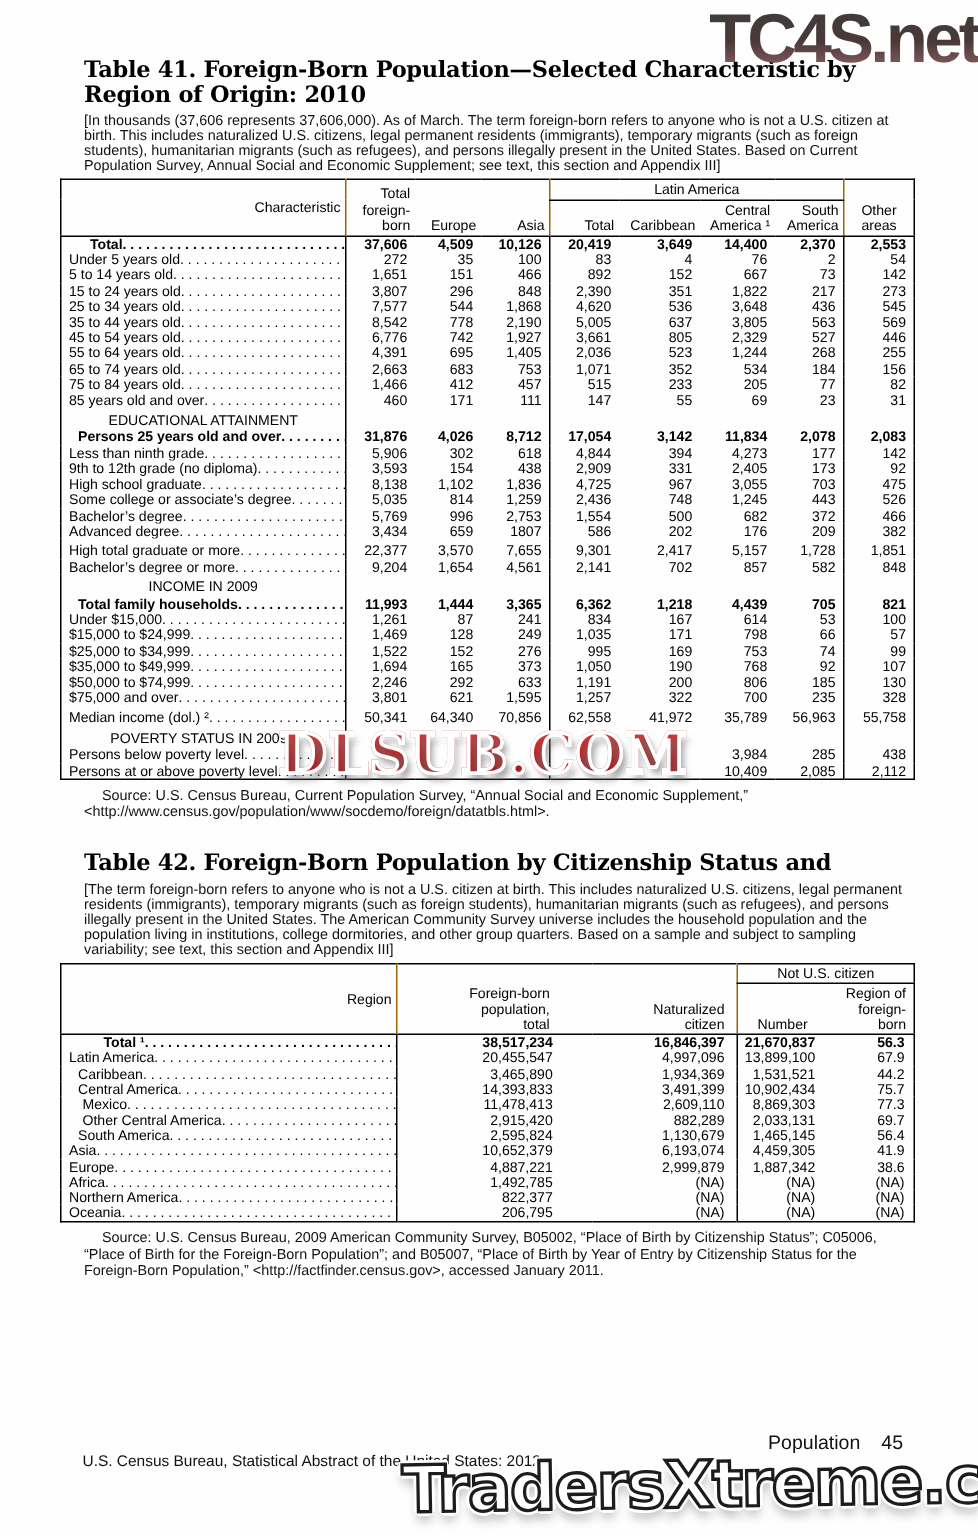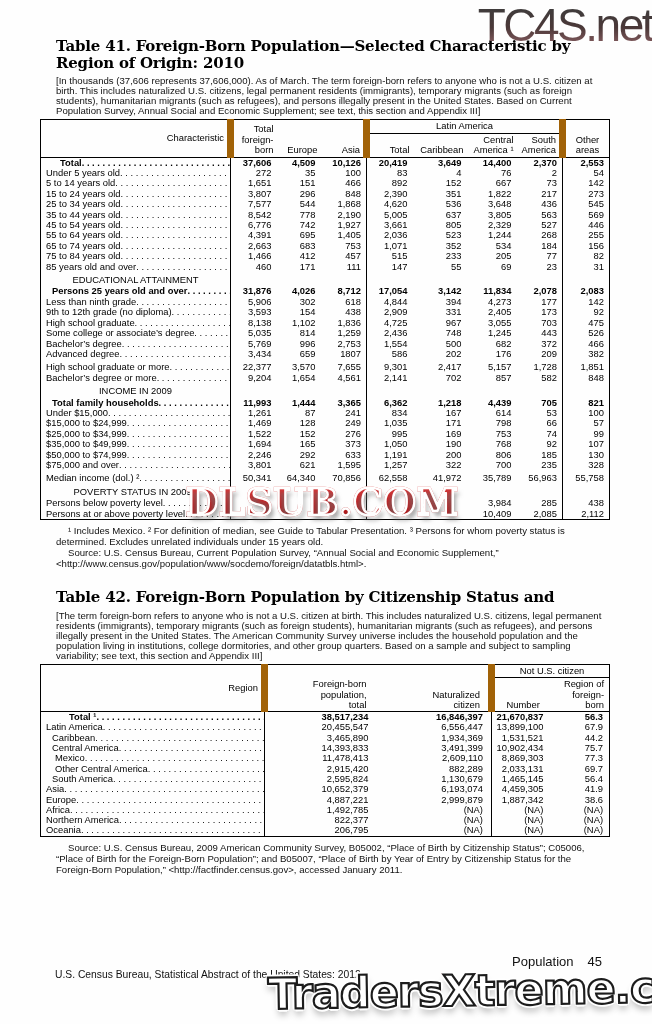--- a/index.html
+++ b/index.html
@@ -15,21 +15,21 @@
   .t-note{font-size:9.6px;line-height:10.1px;margin:5px 0 3px 16px;width:546px;color:#111}
 
   
   table{border-collapse:collapse;table-layout:fixed;width:569px;border:1px solid #000;
         font-size:9.4px;line-height:10.4px;color:#000;margin-top:3px}
   #t42-table{line-height:10.3px}
   th{font-weight:normal;padding:1px 3px;vertical-align:bottom;border-bottom:1px solid #000}
   th.mid{vertical-align:middle;text-align:right}
   th.rt{text-align:right}
   th.ctr{text-align:center}
-  .bl{border-left:7px solid #a16207}
+  .bl{border-left:1px solid #a16207}
   #t41-table tbody td:nth-child(2),#t41-table tbody td:nth-child(5),#t41-table tbody td:nth-child(9){border-left:1px solid #000}
   #t42-table tbody td:nth-child(2),#t42-table tbody td:nth-child(4){border-left:1px solid #000}
   td{padding:0}
   td.num{text-align:right;padding-right:5px;white-space:nowrap}
   #t42-table td.num:nth-child(2){padding-right:26px}
   #t42-table td.num:nth-child(3){padding-right:8px}
   #t42-table td.num:nth-child(4){padding-right:8px}
   #t42-table td.num:nth-child(5){padding-right:6px}
   .labwrap{display:flex;align-items:baseline;overflow:hidden;white-space:nowrap;padding-left:5px}
   tr.i1 .labwrap{padding-left:11px}
@@ -49,21 +49,21 @@
   .fn{font-size:9.6px;line-height:11px;margin:5px 0 0 16px;width:546px}
   .fn p{margin:0;text-indent:12px;overflow-wrap:anywhere}
 
   
   .footer-src{position:absolute;left:55px;top:969px;font-size:10.3px;color:#111}
   .footer-page{position:absolute;right:50px;top:954px;font-size:13px;color:#111}
   .footer-page .num{margin-left:14px}
 
   
   .wm{position:absolute;z-index:5;white-space:nowrap}
-  .wm-top{top:0;right:0;font-family:"Liberation Sans",sans-serif;font-weight:400;font-size:46px;
+  .wm-top{top:0;right:0;font-family:"Liberation Sans",sans-serif;font-weight:700;font-size:46px;
           letter-spacing:-2.5px;line-height:50px;
           background:linear-gradient(180deg,#3d3d3d 10%,#4a3838 55%,#96666a 100%);
           -webkit-background-clip:text;background-clip:text;color:transparent}
   .wm-mid{left:186px;top:481px;font-family:"DejaVu Serif",serif;font-weight:bold;font-size:37px;
           line-height:42px;letter-spacing:1px;
           background:linear-gradient(180deg,#e04545 0%,#c01d20 55%,#a31114 100%);
           -webkit-background-clip:text;background-clip:text;color:transparent;
           -webkit-text-stroke:2.5px #fff;
           text-shadow:3px 5px 4px rgba(110,110,110,.6)}
   .wm-bot{left:268px;top:964px;font-family:"DejaVu Sans",sans-serif;font-weight:bold;font-size:43px;
@@ -408,21 +408,21 @@
           <td class="num">1807</td>
           <td class="num">586</td>
           <td class="num">202</td>
           <td class="num">176</td>
           <td class="num">209</td>
           <td class="num">382</td>
         </tr>
         <tr class="gap">
           <td class="lab">
             <div class="labwrap">
-              <span class="lbl">High school graduate or more</span>
+              <span class="lbl">High total graduate or more</span>
               <span class="dots"></span>
             </div>
           </td>
           <td class="num">22,377</td>
           <td class="num">3,570</td>
           <td class="num">7,655</td>
           <td class="num">9,301</td>
           <td class="num">2,417</td>
           <td class="num">5,157</td>
           <td class="num">1,728</td>
@@ -623,21 +623,20 @@
           <td class="num"></td>
           <td class="num"></td>
           <td class="num">10,409</td>
           <td class="num">2,085</td>
           <td class="num">2,112</td>
         </tr>
       </tbody>
   </table>
 
   <div class="fn">
-    <p>¹ Includes Mexico. ² For definition of median, see Guide to Tabular Presentation. ³ Persons for whom poverty status is determined. Excludes unrelated individuals under 15 years old.</p>
     <p>Source: U.S. Census Bureau, Current Population Survey, “Annual Social and Economic Supplement,” &lt;http://www.census.gov/population/www/socdemo/foreign/datatbls.html&gt;.</p>
   </div>
 
   <h1 class="t-title second">Table 42. Foreign-Born Population by Citizenship Status and</h1>
   <p class="t-note">[The term foreign-born refers to anyone who is not a U.S. citizen at birth. This includes naturalized U.S. citizens, legal permanent residents (immigrants), temporary migrants (such as foreign students), humanitarian migrants (such as refugees), and persons illegally present in the United States. The American Community Survey universe includes the household population and the population living in institutions, college dormitories, and other group quarters. Based on a sample and subject to sampling variability; see text, this section and Appendix III]</p>
 
   <table id="t42-table">
     <colgroup>
       <col style="width:224px">
         <col style="width:130px">
@@ -671,21 +670,21 @@
           <td class="num">56.3</td>
         </tr>
         <tr>
           <td class="lab">
             <div class="labwrap">
               <span class="lbl">Latin America</span>
               <span class="dots"></span>
             </div>
           </td>
           <td class="num">20,455,547</td>
-          <td class="num">6,556,447</td>
+          <td class="num">4,997,096</td>
           <td class="num">13,899,100</td>
           <td class="num">67.9</td>
         </tr>
         <tr class="i1">
           <td class="lab">
             <div class="labwrap">
               <span class="lbl">Caribbean</span>
               <span class="dots"></span>
             </div>
           </td>

